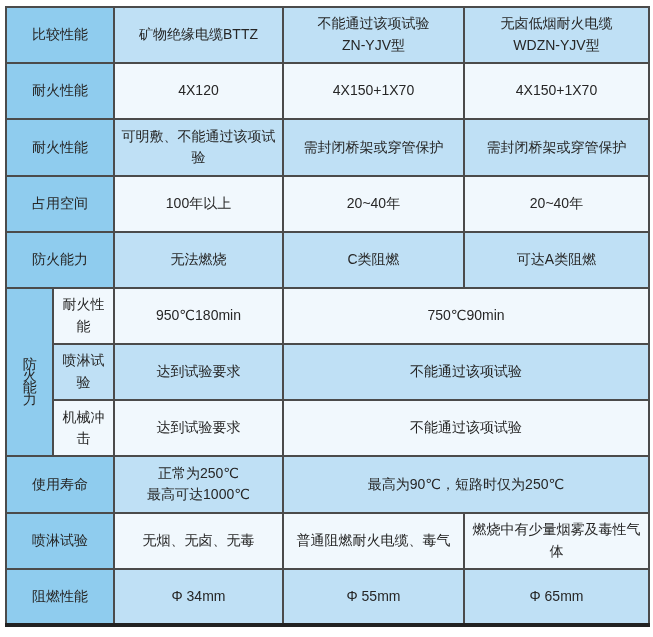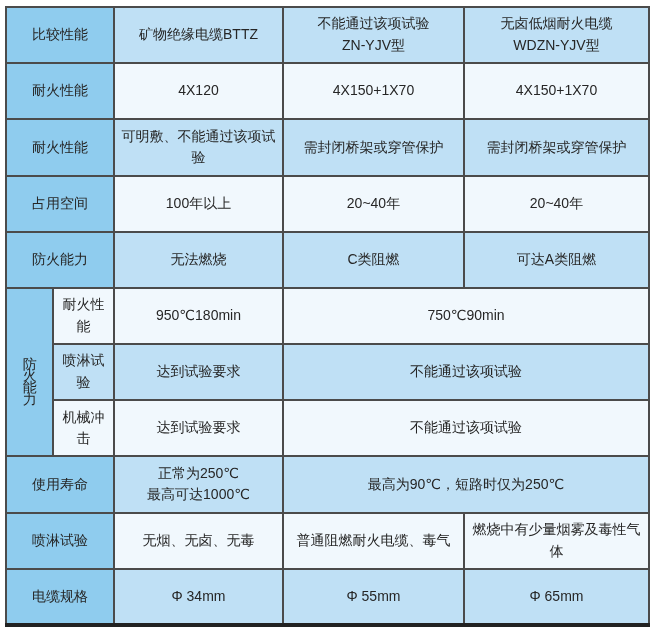--- a/index.html
+++ b/index.html
@@ -122,20 +122,20 @@
     </tr>
 
     <tr class="white">
       <td class="lab" colspan="2">喷淋试验</td>
       <td class="cell">无烟、无卤、无毒</td>
       <td class="cell">普通阻燃耐火电缆、毒气</td>
       <td class="cell">燃烧中有少量烟雾及毒性气体</td>
     </tr>
 
     <tr class="blue">
-      <td class="lab" colspan="2">电缆规格</td>
+      <td class="lab" colspan="2">阻燃性能</td>
       <td class="cell">Φ 34mm</td>
       <td class="cell">Φ 55mm</td>
       <td class="cell">Φ 65mm</td>
     </tr>
   </tbody>
     </table>
 </div>
 
 </body></html>

